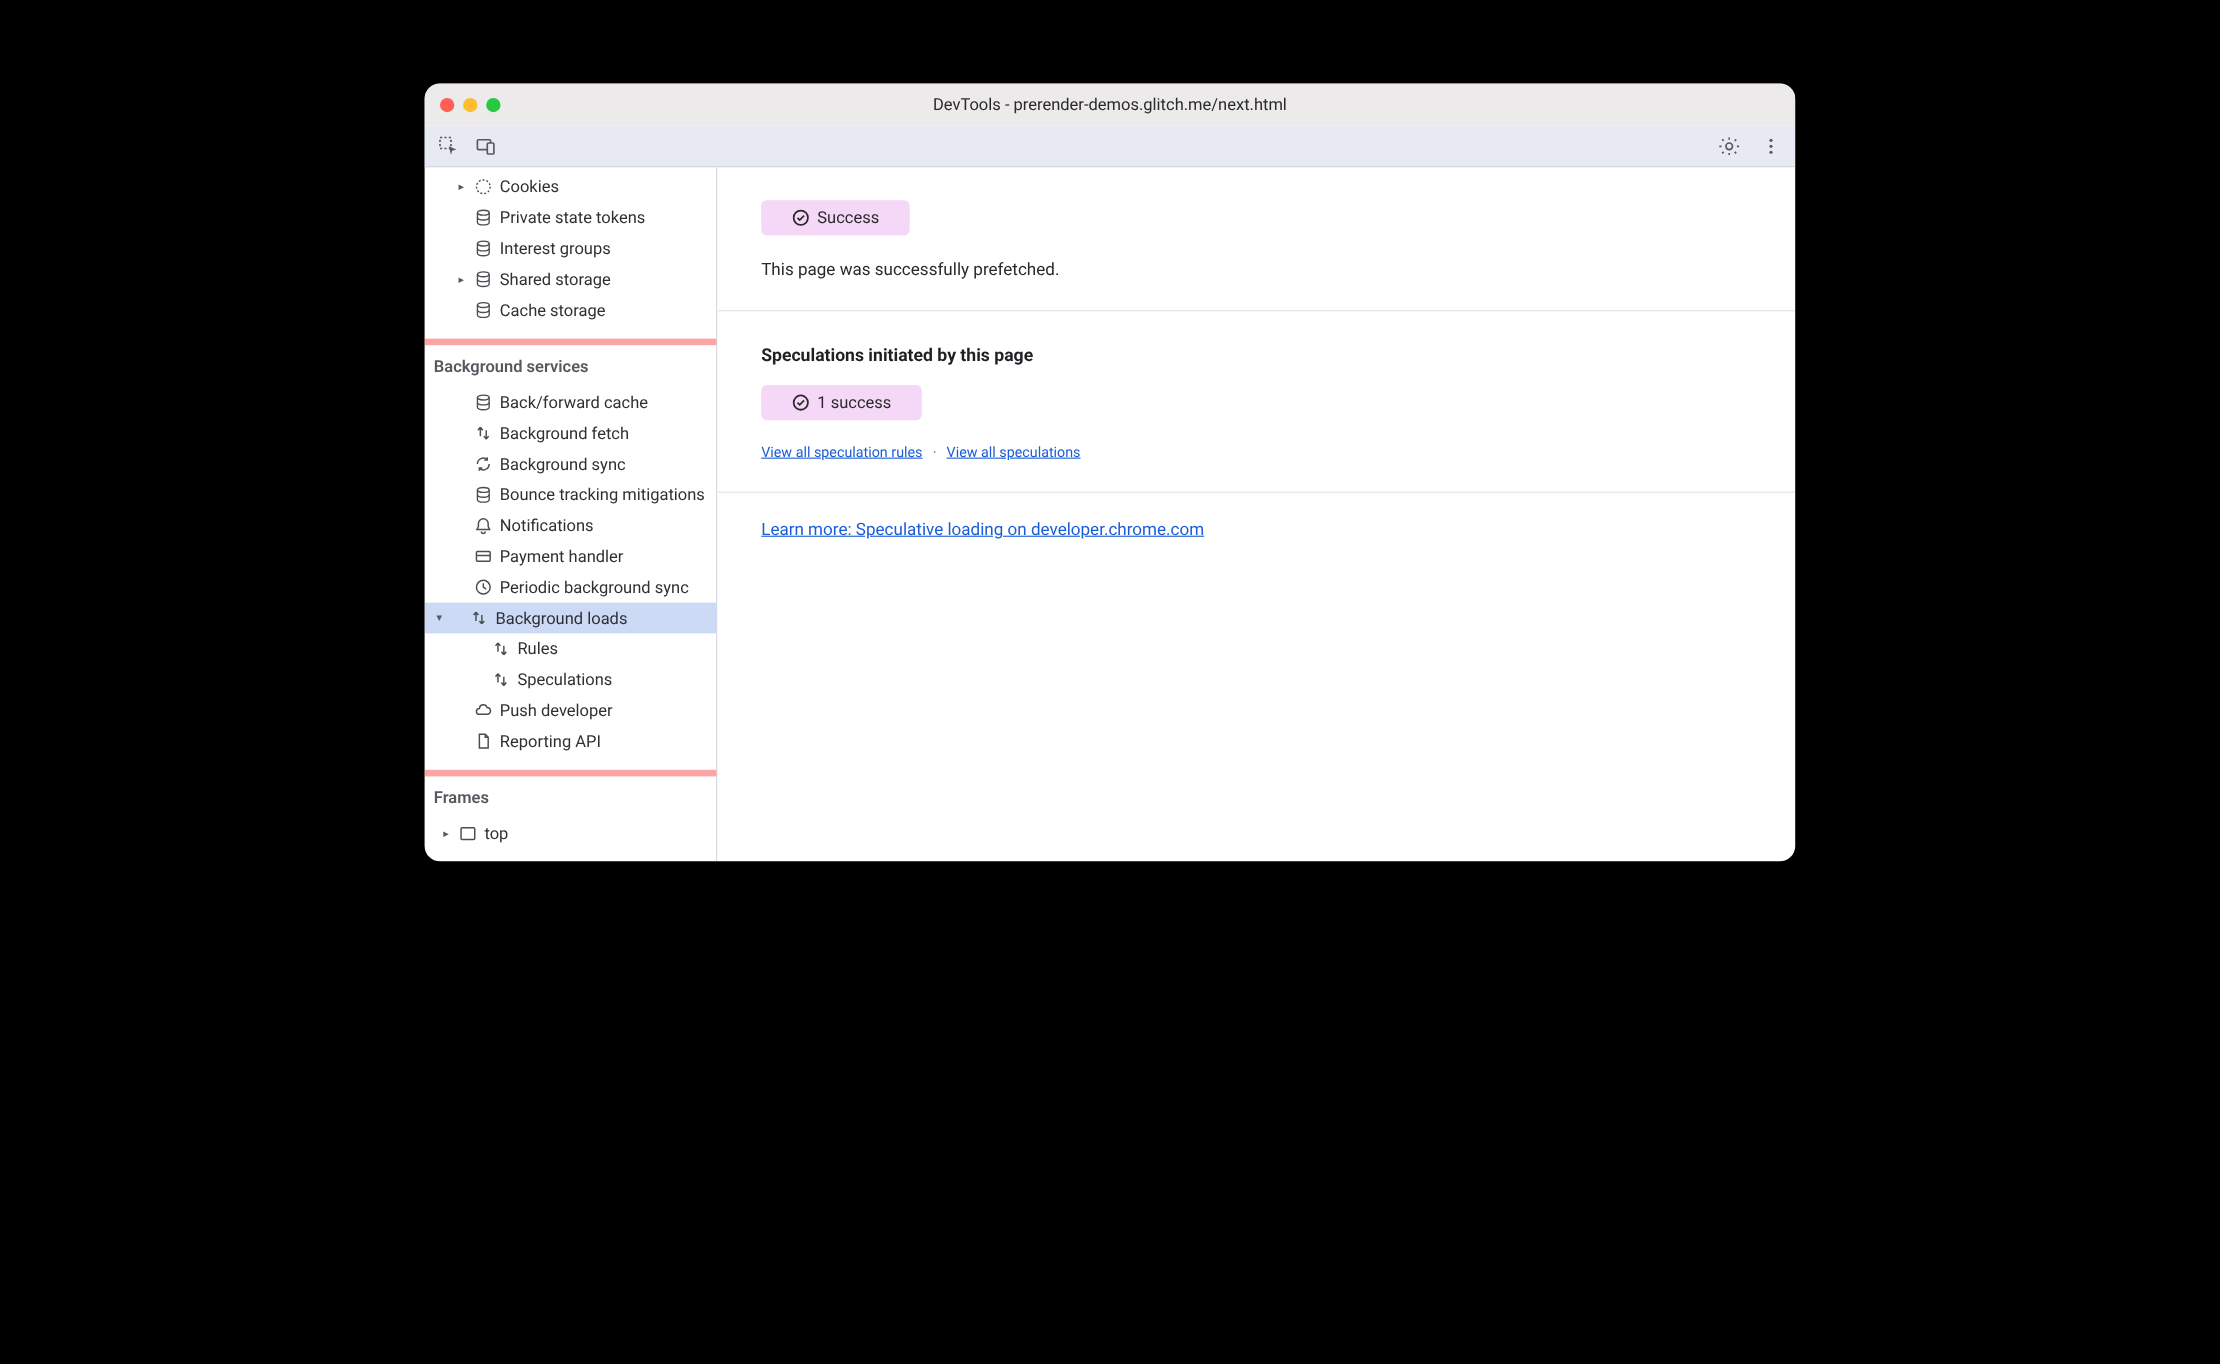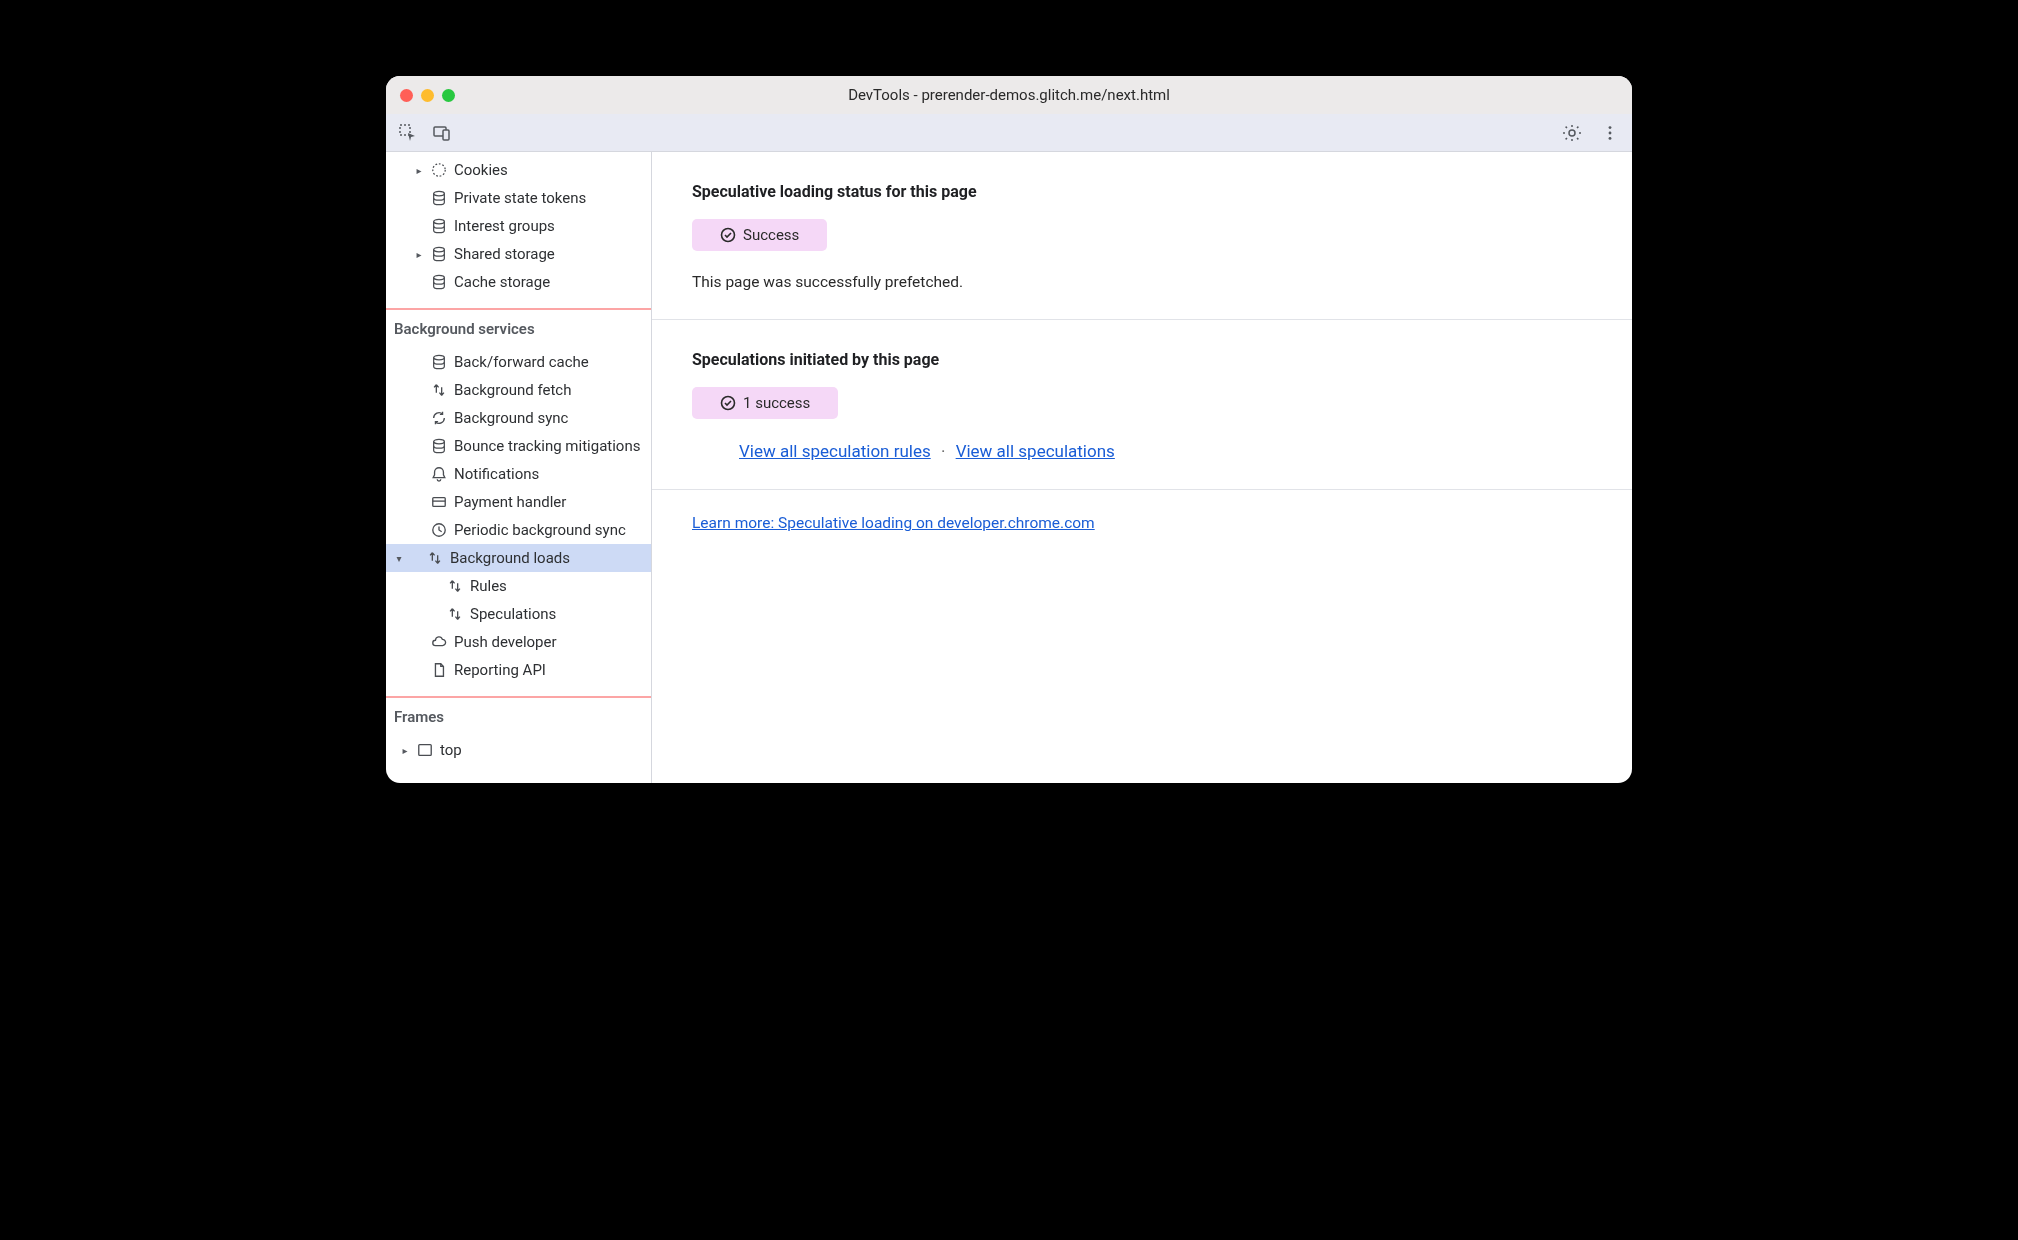--- a/index.html
+++ b/index.html
@@ -75,21 +75,21 @@
   overflow-y: auto;
   font-size: 15px;
   color: #2e3033;
 }
 .tree { padding-top: 4px; padding-bottom: 12px; }
 .group-header {
   padding: 10px 8px 6px 8px;
   font-size: 15px;
   font-weight: 600;
   color: #55595f;
-  border-top: 2px solid #fca5a5;
+  border-top: 6px solid #fca5a5;
 }
 .group-header:first-child { border-top: none; }
 .tree-item {
   display: flex;
   align-items: center;
   height: 28px;
   padding-left: 8px;
   gap: 6px;
   cursor: pointer;
   white-space: nowrap;
@@ -126,21 +126,21 @@
   align-items: center;
   gap: 7px;
   background: #f5d8f7;
   color: #2a2a2a;
   padding: 7px 28px;
   border-radius: 5px;
   font-size: 15px;
 }
 .badge-icon { width: 16px; height: 16px; }
 .desc { margin-top: 22px; font-size: 15.5px; color: #2a2a2a; }
-.links { margin-top: 22px; font-size: 17px; margin-left: 47px; }
+.links { margin-top: 22px; font-size: 13px; }
 .links a, .learn a { color: #1a5dd6; text-decoration: underline; cursor: pointer; }
 .sep { color: #666; margin: 0 6px; }
 .learn { padding: 24px 40px; font-size: 15.5px; }
 svg { display: block; }
 </style>
 </head>
 <body>
 
 <div class="window">
   <div class="titlebar">
@@ -370,21 +370,20 @@
                 <rect x="2" y="3" width="14" height="12" rx="1"></rect>
               </svg>
           </span>
           <span>top</span>
         </div>
       </div>
     </div>
 
     <div class="content">
       <div class="section">
-        <h3>Speculative loading status for this page</h3>
         <div class="badge">
           <span class="badge-icon">
             <svg viewBox="0 0 16 16" width="16" height="16" fill="none" stroke="#2a2a2a" stroke-width="1.6">
                 <circle cx="8" cy="8" r="6.5"></circle>
                 <path d="M5 8l2 2 4-4"></path>
               </svg>
           </span>
           <span>Success</span>
         </div>
         <div class="desc">This page was successfully prefetched.</div>

